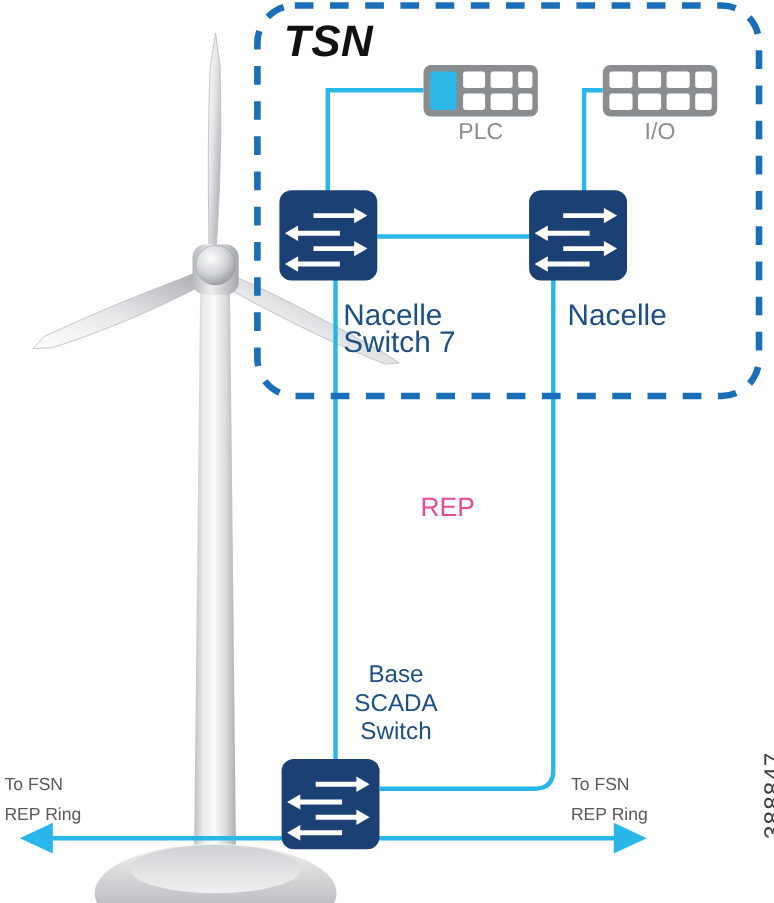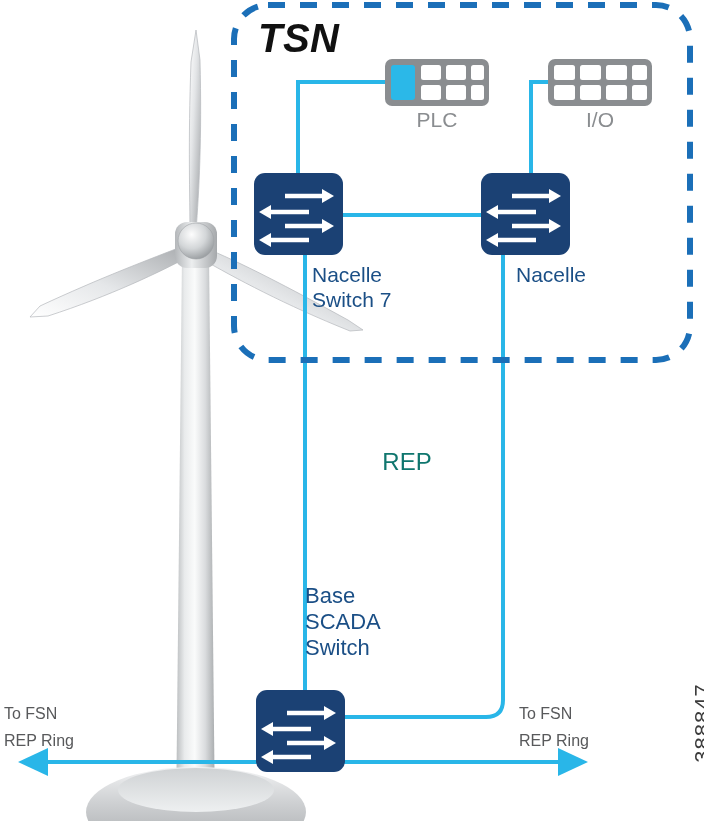--- a/index.html
+++ b/index.html
@@ -37,44 +37,46 @@
   }
   .dev-label {
     position: absolute;
     font-size: 21px;
     color: #8a8d90;
     white-space: nowrap;
     text-align: center;
   }
   .sw-label {
     position: absolute;
-    font-size: 21px;
+    font-size: 27px;
     line-height: 25px;
     color: #1b4f86;
     white-space: nowrap;
     text-align: center;
+    margin-top: 12px;
   }
   .rep-label {
     position: absolute;
     left: 357px;
     top: 447px;
     width: 100px;
     font-size: 24px;
     line-height: 30px;
-    color: #0f766e;
+    color: #ec4899;
     text-align: center;
   }
   .scada-label {
     position: absolute;
     left: 305px;
-    top: 583px;
+    top: 600px;
     width: 110px;
     font-size: 22px;
     line-height: 26px;
     color: #1b4f86;
+    text-align: center;
   }
   .fsn-label {
     position: absolute;
     font-size: 16px;
     line-height: 27px;
     color: #58595b;
     white-space: nowrap;
   }
   .fsn-left { left: 4px; top: 700px; text-align: left; }
   .fsn-right { left: 519px; top: 700px; text-align: left; }

